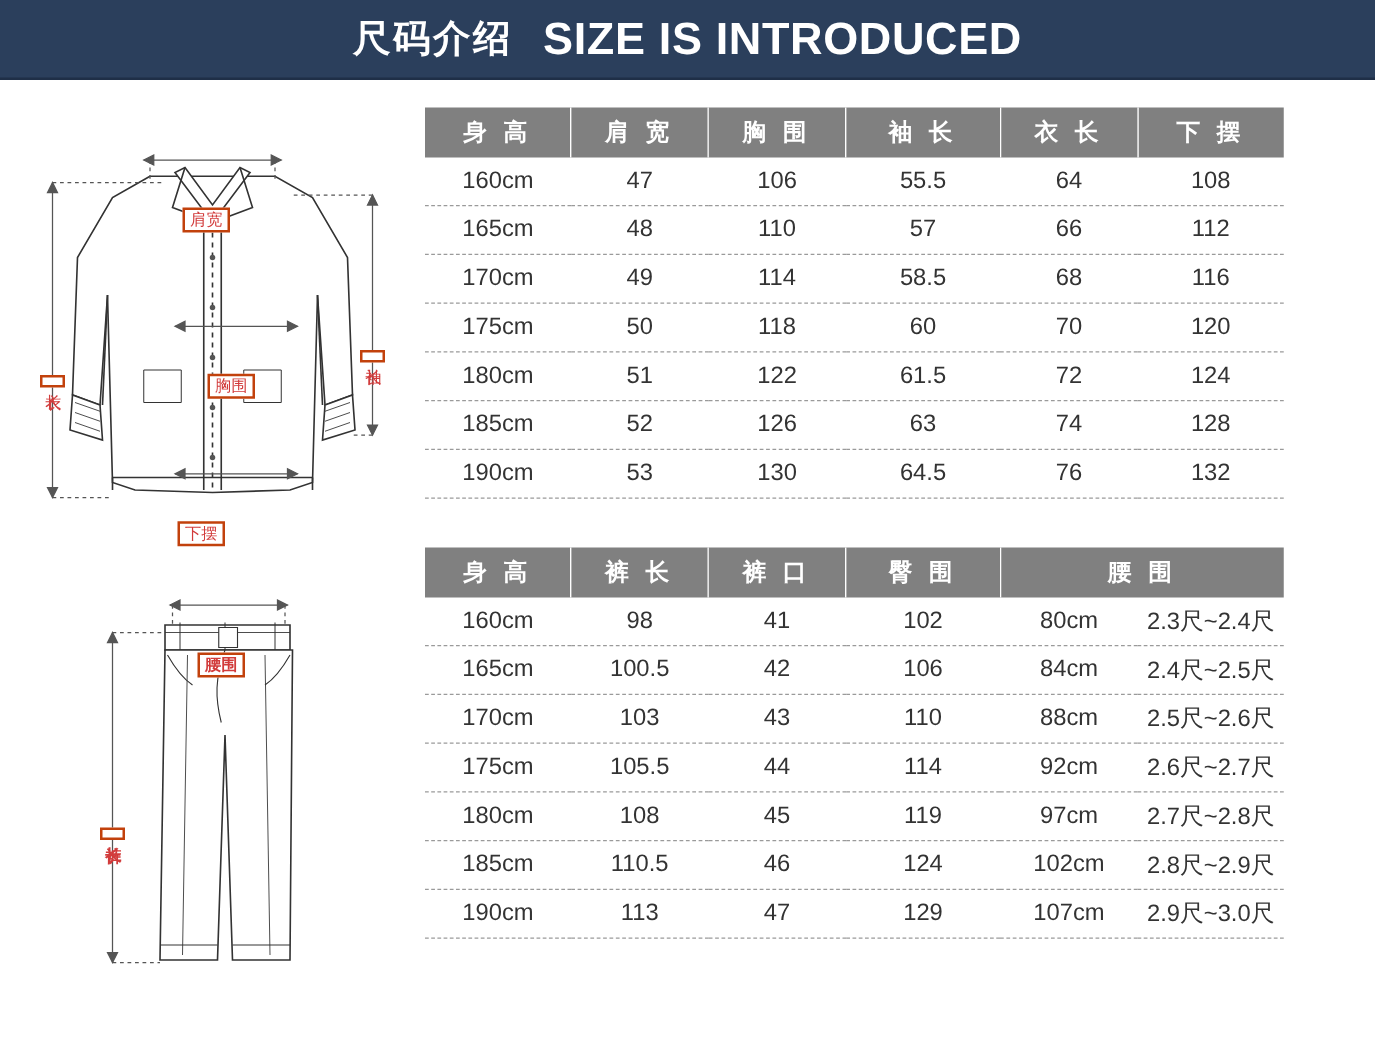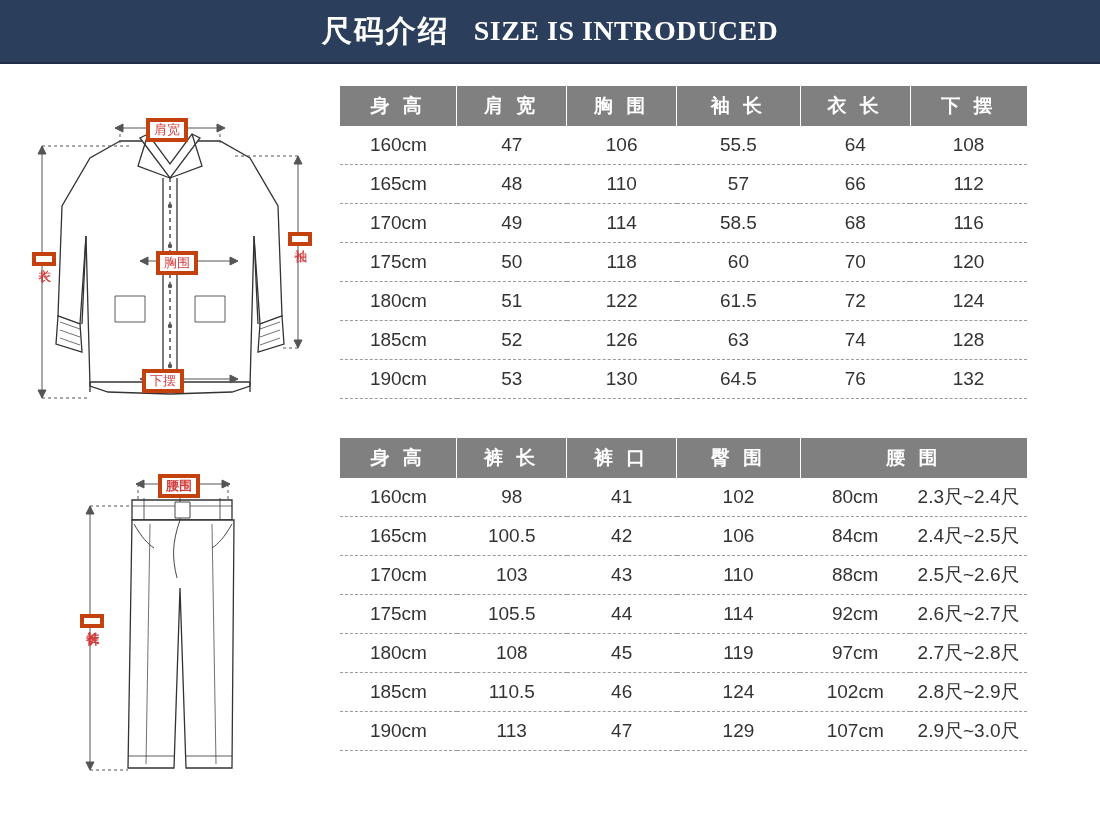--- a/index.html
+++ b/index.html
@@ -31,24 +31,24 @@
     border-bottom: 2px solid #1f2f47;
   }
   .header .cn {
     color: #ffffff;
     font-size: 30px;
     font-weight: bold;
     letter-spacing: 2px;
   }
   .header .en {
     color: #ffffff;
-    font-size: 28px;
+    font-size: 36px;
     font-weight: bold;
     letter-spacing: 0.5px;
-    font-family: Liberation Serif, serif;
+    font-family: Liberation Sans, sans-serif;
   }
   
   .section {
     display: flex;
     align-items: flex-start;
   }
   .section.top { padding: 22px 0 0 0; }
   .section.bottom { padding: 22px 0 0 0; }
 
   .figure-col {
@@ -88,27 +88,28 @@
     border-bottom: 1px dashed #9a9a9a;
     font-family: "Liberation Sans", sans-serif;
   }
   table.size-table tbody tr:last-child td { border-bottom: 1px dashed #9a9a9a; }
 
   
   .fig-wrap { position: relative; }
   .lbl {
     position: absolute;
     background: #ffffff;
-    border: 4px solid #c2410c;
+    border: 2px solid #c2410c;
     color: #d23b3b;
     font-size: 13px;
     padding: 1px 4px;
     line-height: 1.1;
     white-space: nowrap;
     font-family: "Liberation Sans", sans-serif;
+    margin-top: 48px;
   }
   .lbl.vert {
     writing-mode: vertical-rl;
     text-orientation: upright;
     letter-spacing: 0px;
     padding: 3px 1px;
   }
 </style>
 </head>
 <body>
@@ -178,21 +179,21 @@
             <path d="M22 312 l-4 -8 l8 0 z"></path>
             <path d="M22 60 L110 60 M22 312 L70 312" stroke-dasharray="3 3"></path>
 
             <path d="M278 70 L278 262"></path>
             <path d="M278 70 l-4 8 l8 0 z"></path>
             <path d="M278 262 l-4 -8 l8 0 z"></path>
             <path d="M278 70 L215 70 M278 262 L262 262" stroke-dasharray="3 3"></path>
           </g>
         </svg>
         <span class="lbl" style="left:126px;top:32px;">肩宽</span>
-        <span class="lbl" style="left:136px;top:165px;">胸围</span>
+        <span class="lbl" style="left:146px;top:165px;">胸围</span>
         <span class="lbl" style="left:122px;top:283px;text-align:right;">下摆</span>
         <span class="lbl vert" style="left:12px;top:166px;">衣长</span>
         <span class="lbl vert" style="left:268px;top:146px;">袖长</span>
       </div>
     </div>
 
     <div class="table-col">
       <table class="size-table">
         <colgroup>
           <col style="width:17%">

